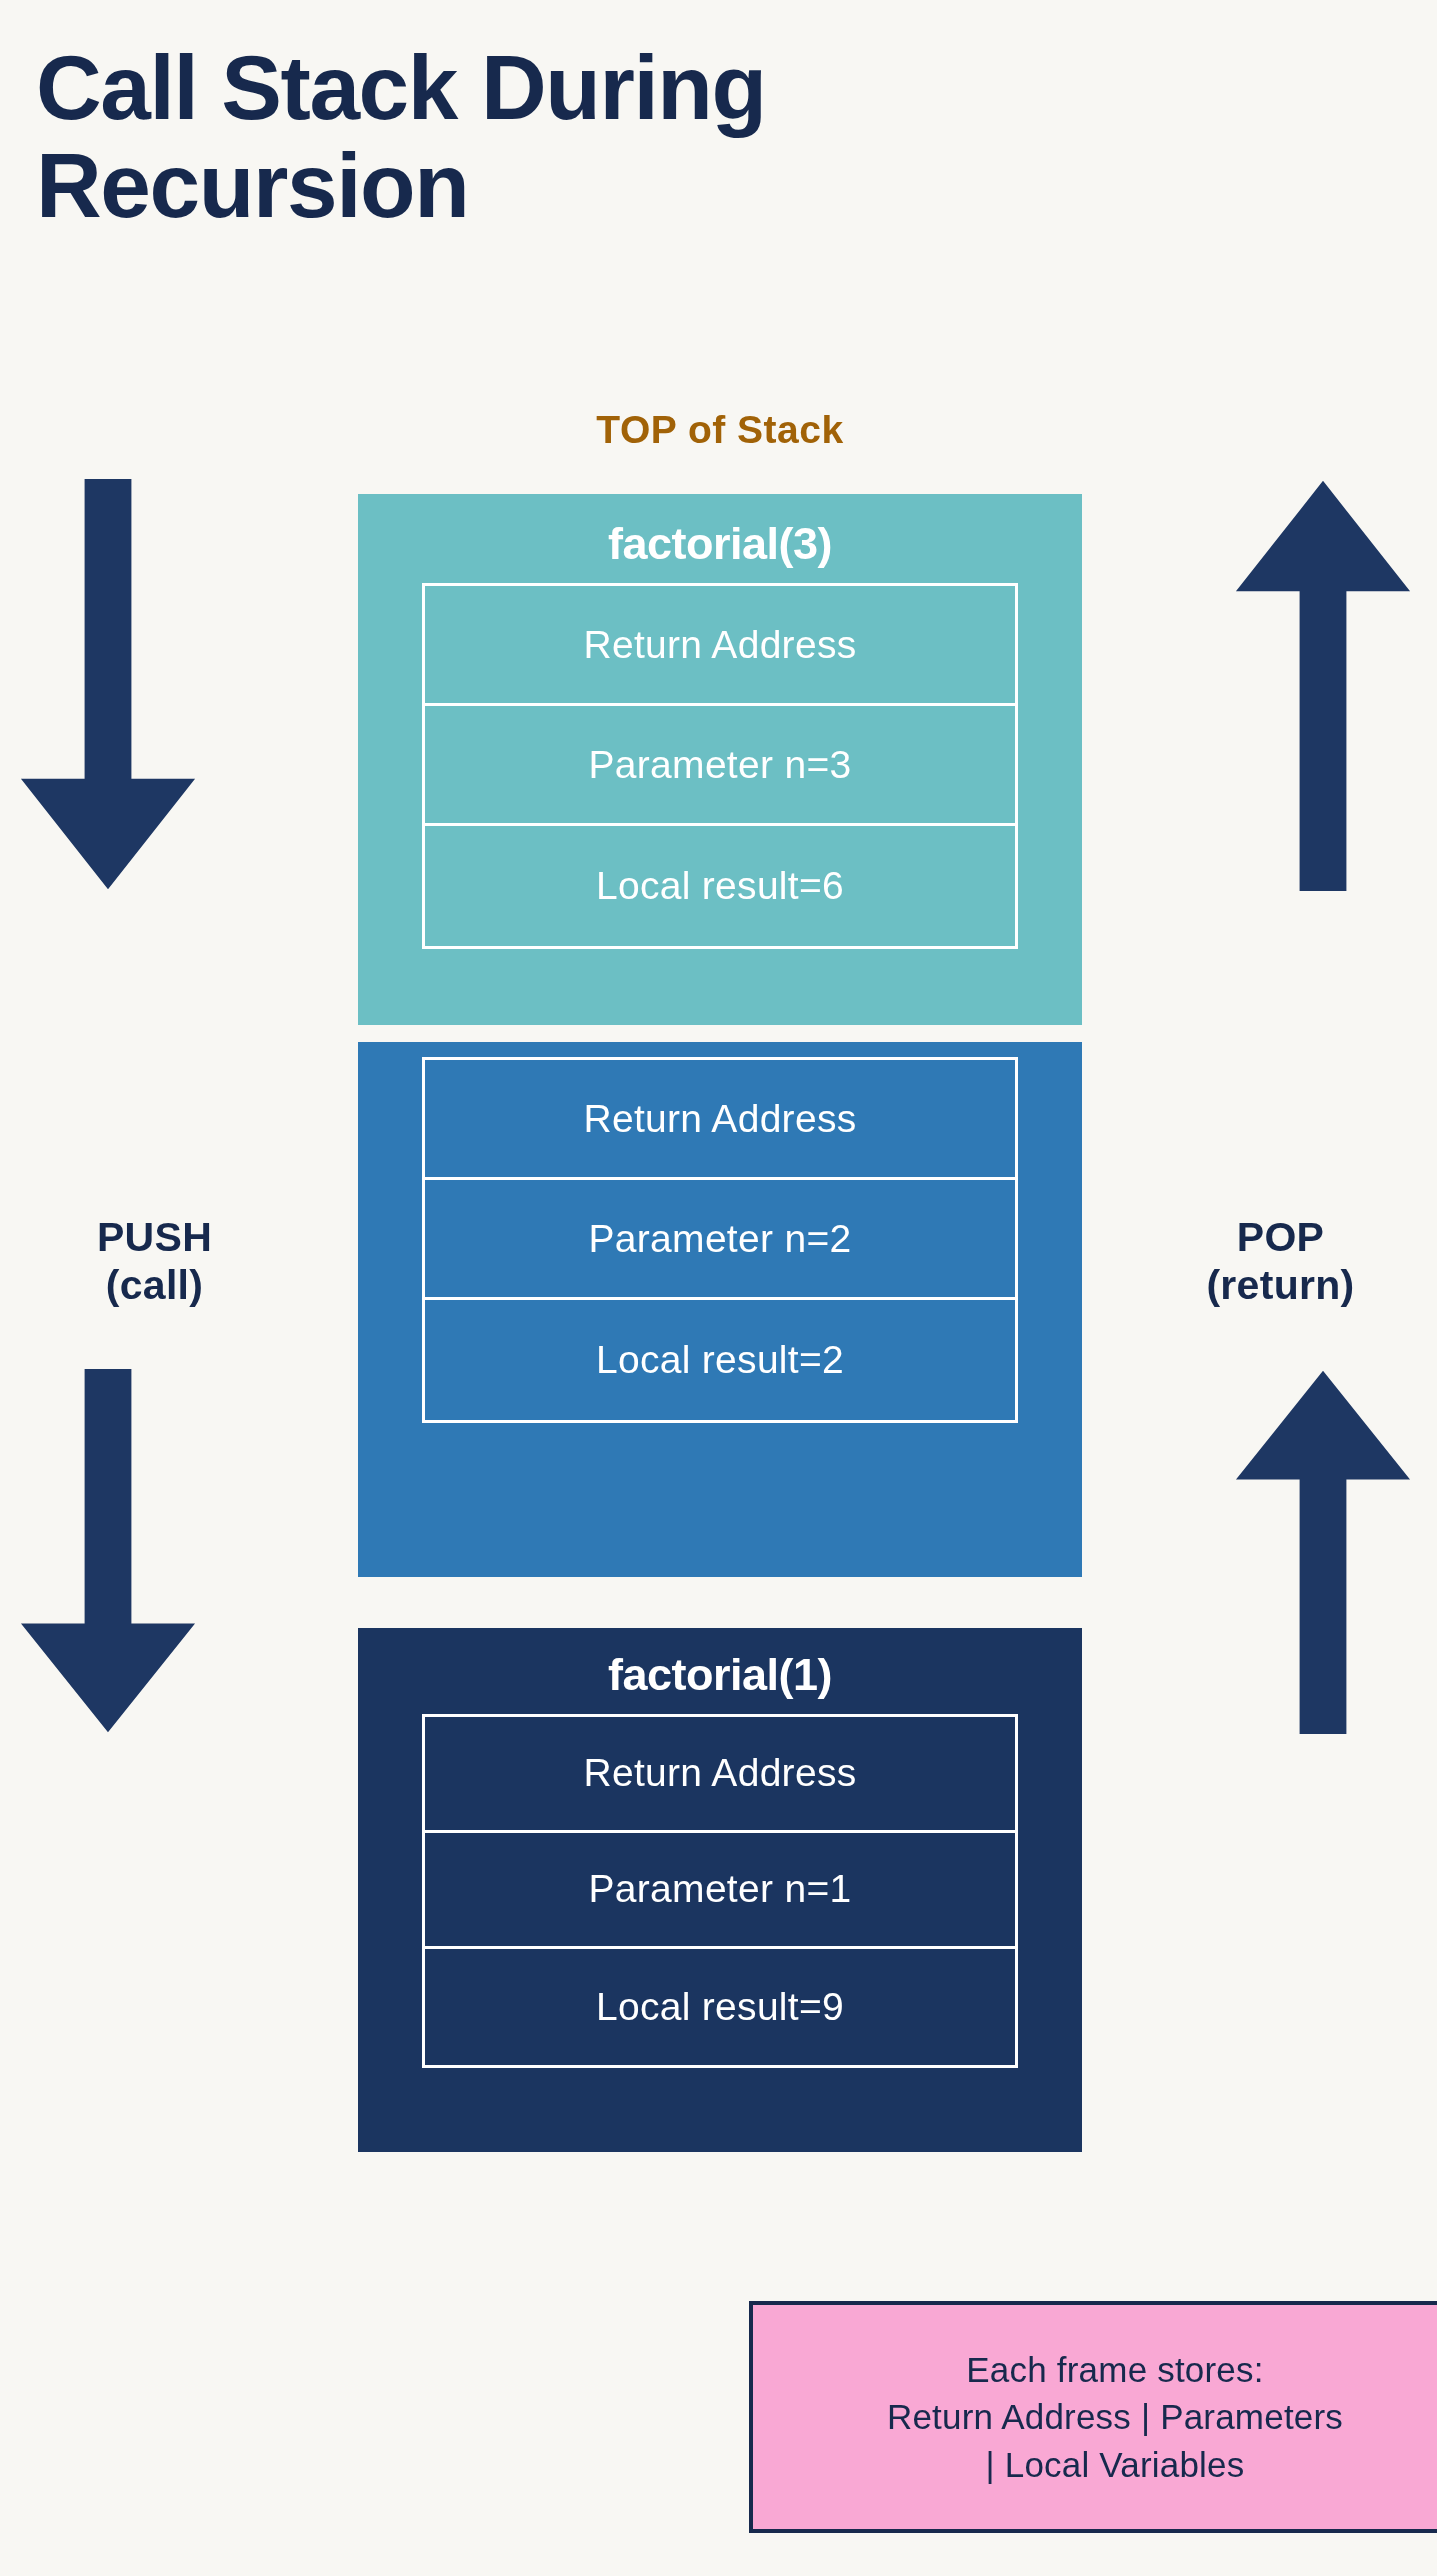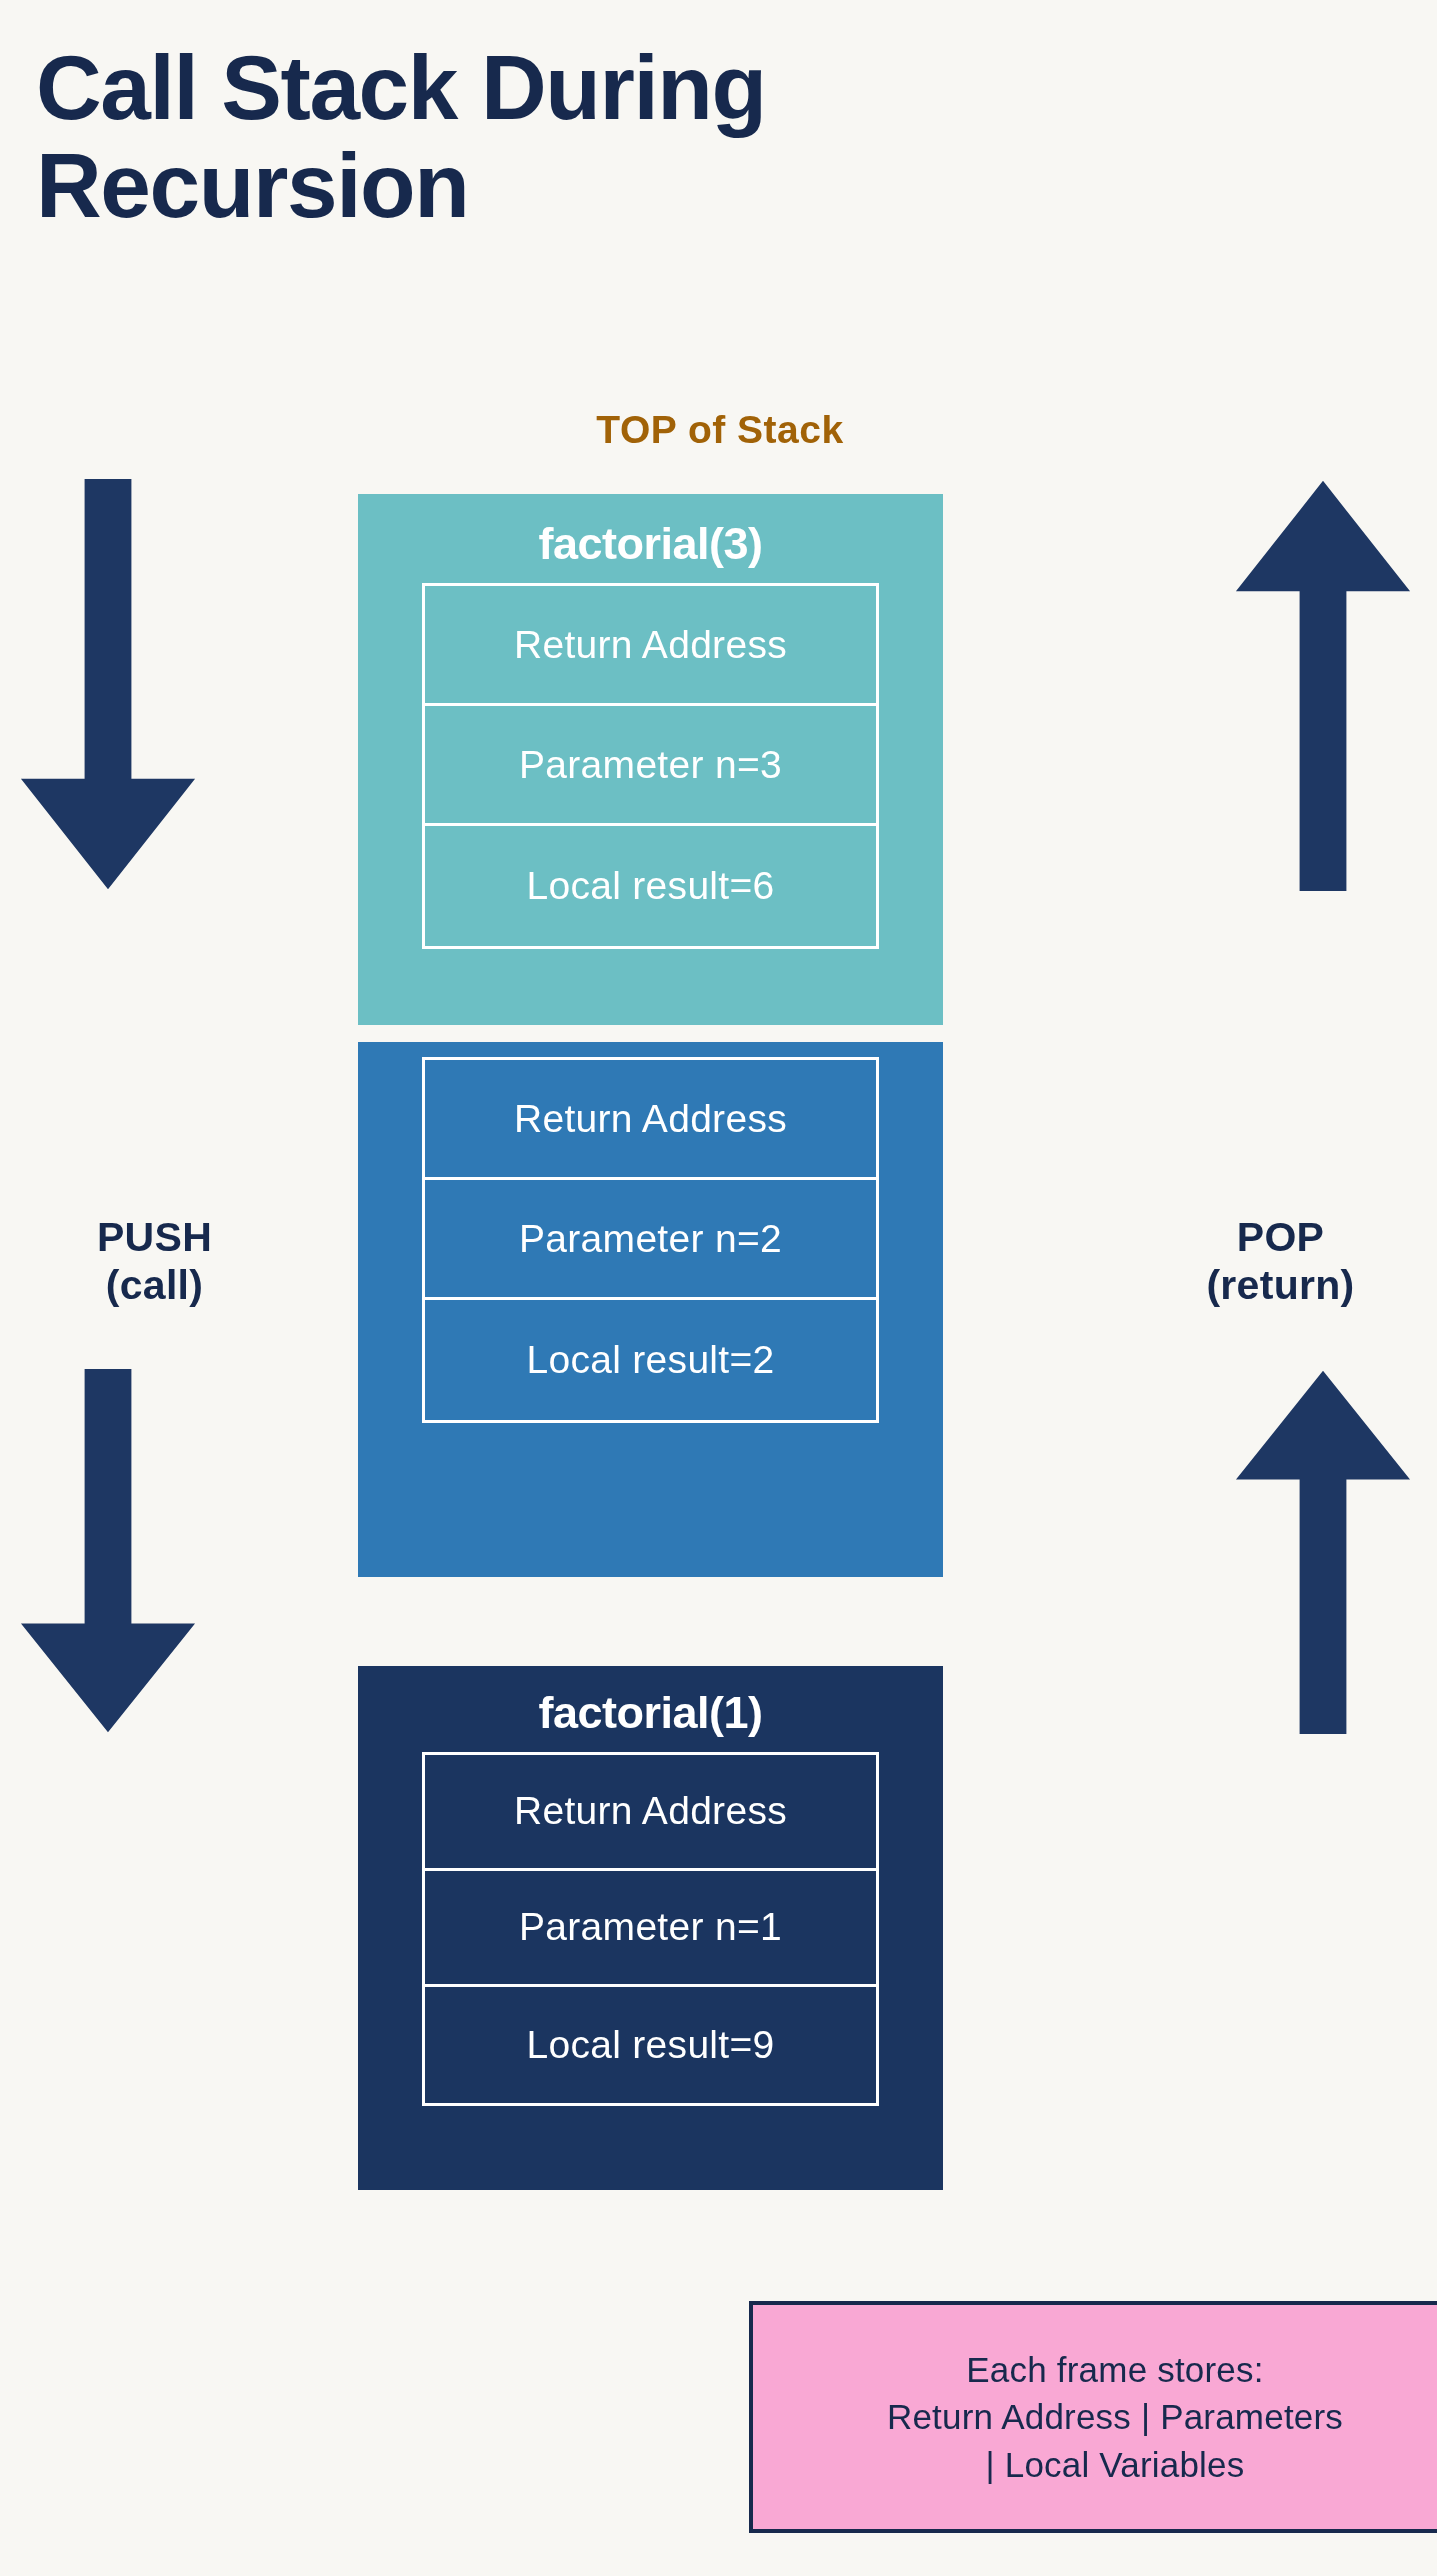--- a/index.html
+++ b/index.html
@@ -45,26 +45,26 @@
     font-size: 39px;
     font-weight: 700;
     letter-spacing: 0.5px;
     color: #a16207;
   }
 
   
   .frame {
     position: absolute;
     left: 358px;
-    width: 585px;
+    width: 724px;
     padding-top: 15px;
   }
   #frame-0 { top: 494px;  height: 531px; background: #6cbfc4; }
   #frame-1 { top: 1042px; height: 535px; background: #2f79b5; }
-  #frame-2 { top: 1666px; height: 524px; background: #1b3560; }
+  #frame-2 { top: 1628px; height: 524px; background: #1b3560; }
 
   .frame-title {
     text-align: center;
     font-size: 45px;
     font-weight: 700;
     color: #ffffff;
     letter-spacing: -0.5px;
     margin-bottom: 13px;
   }
   #frame-0 .frame-title { margin-top: 9.4px; }

